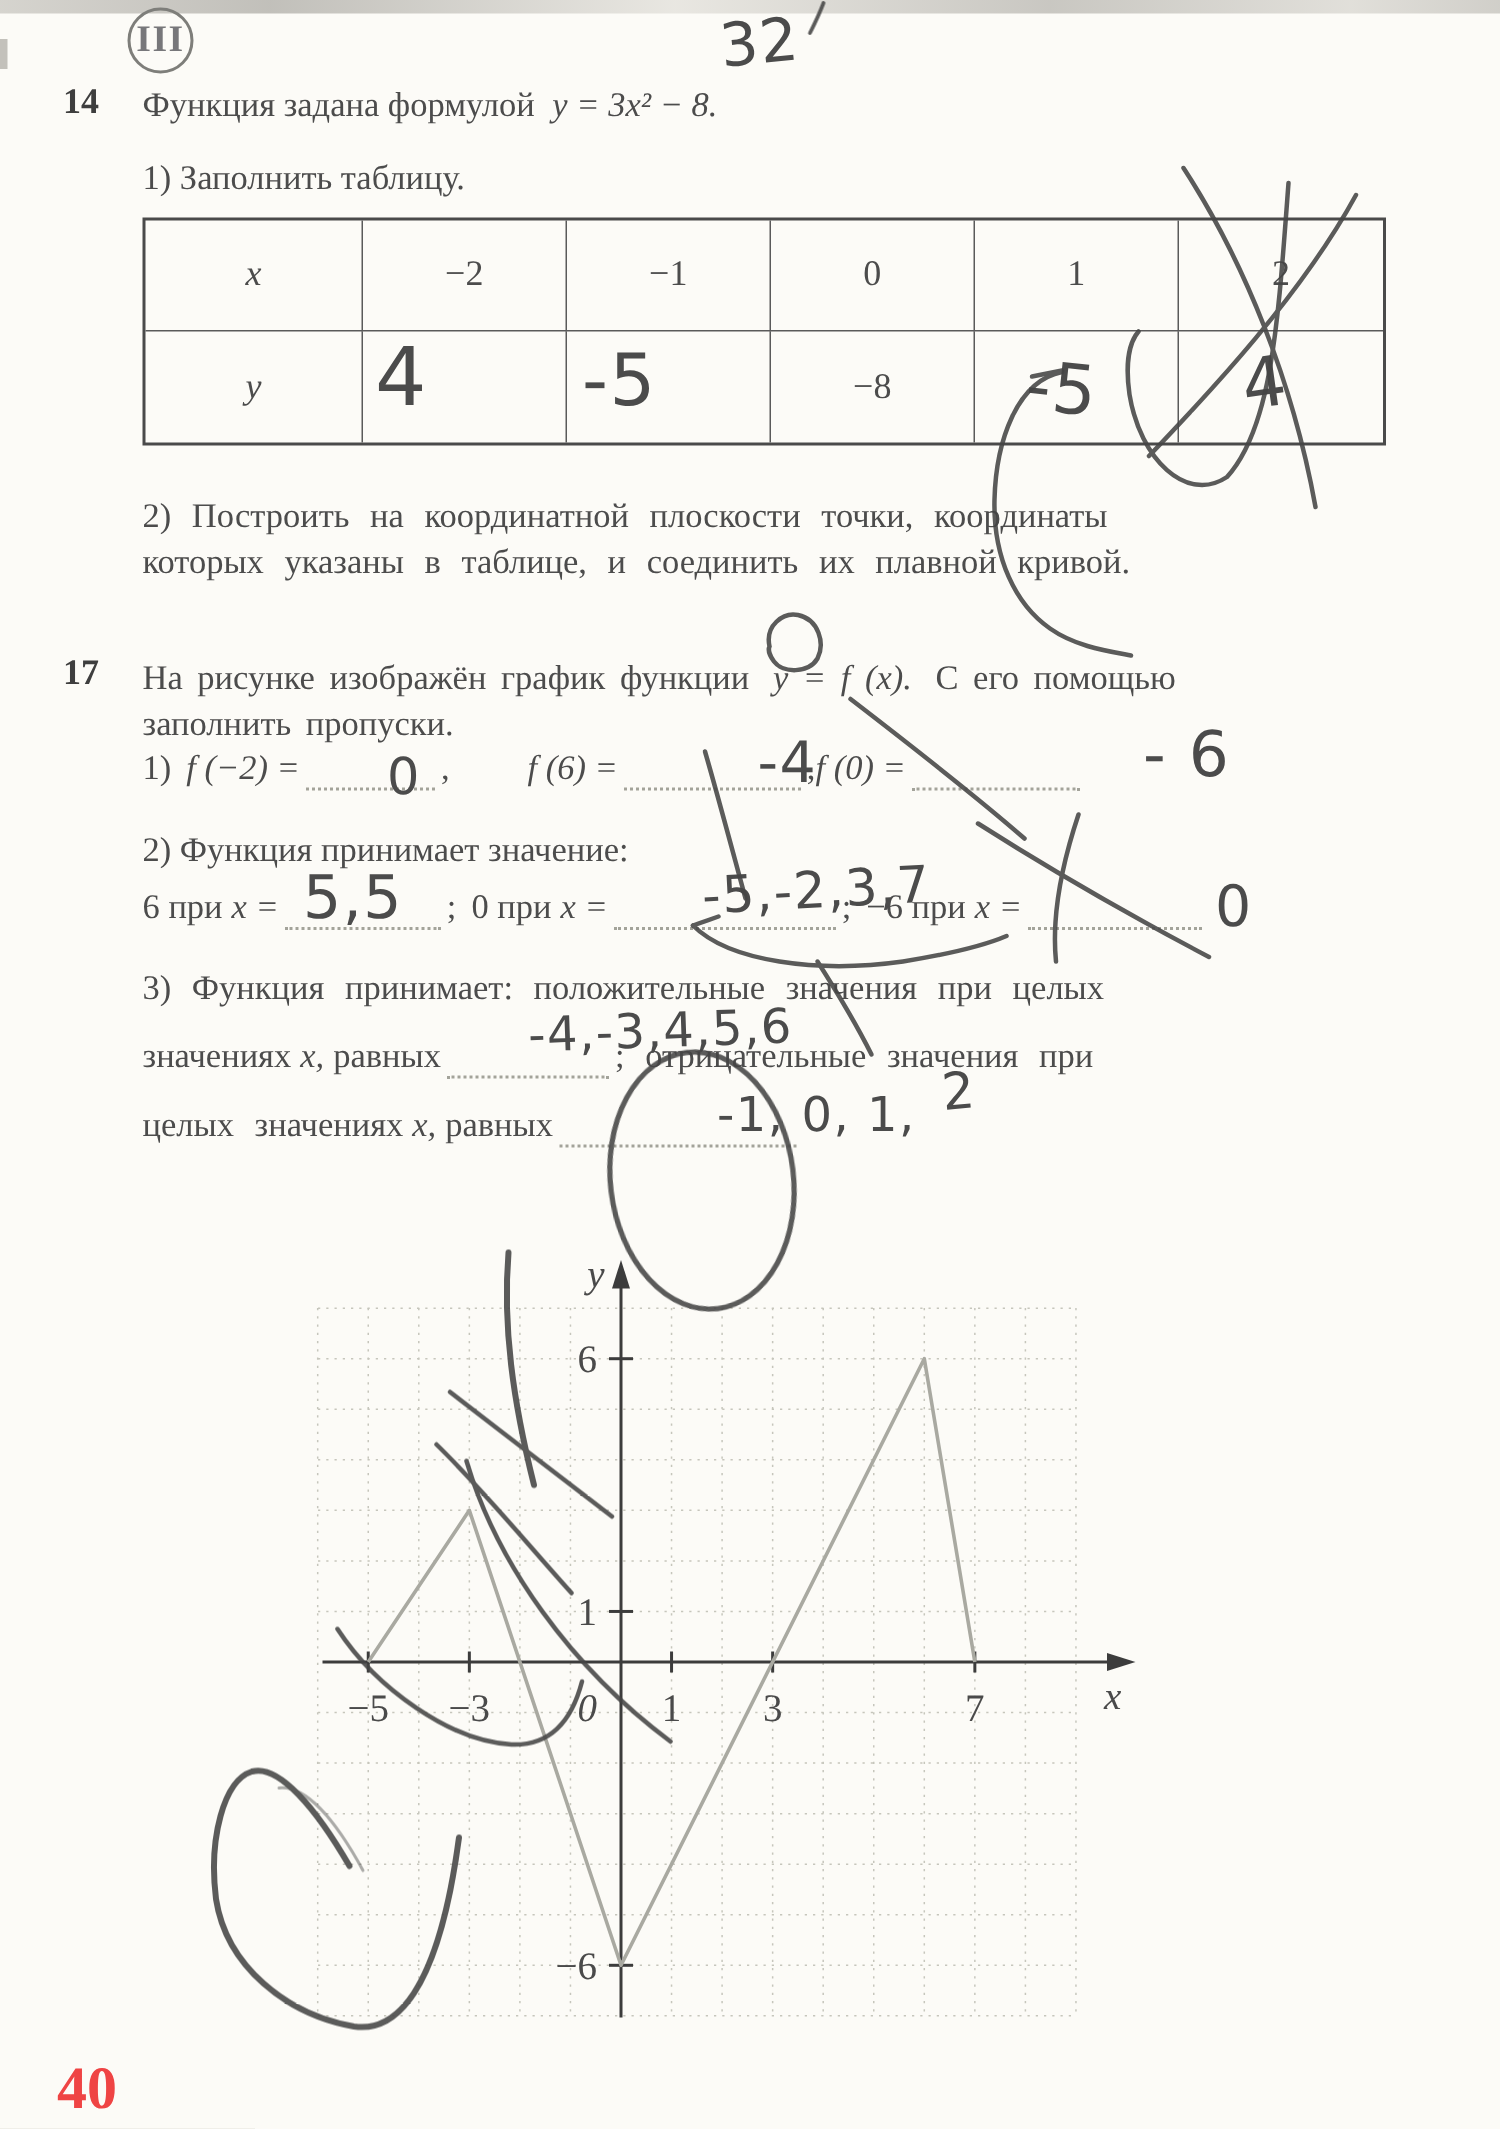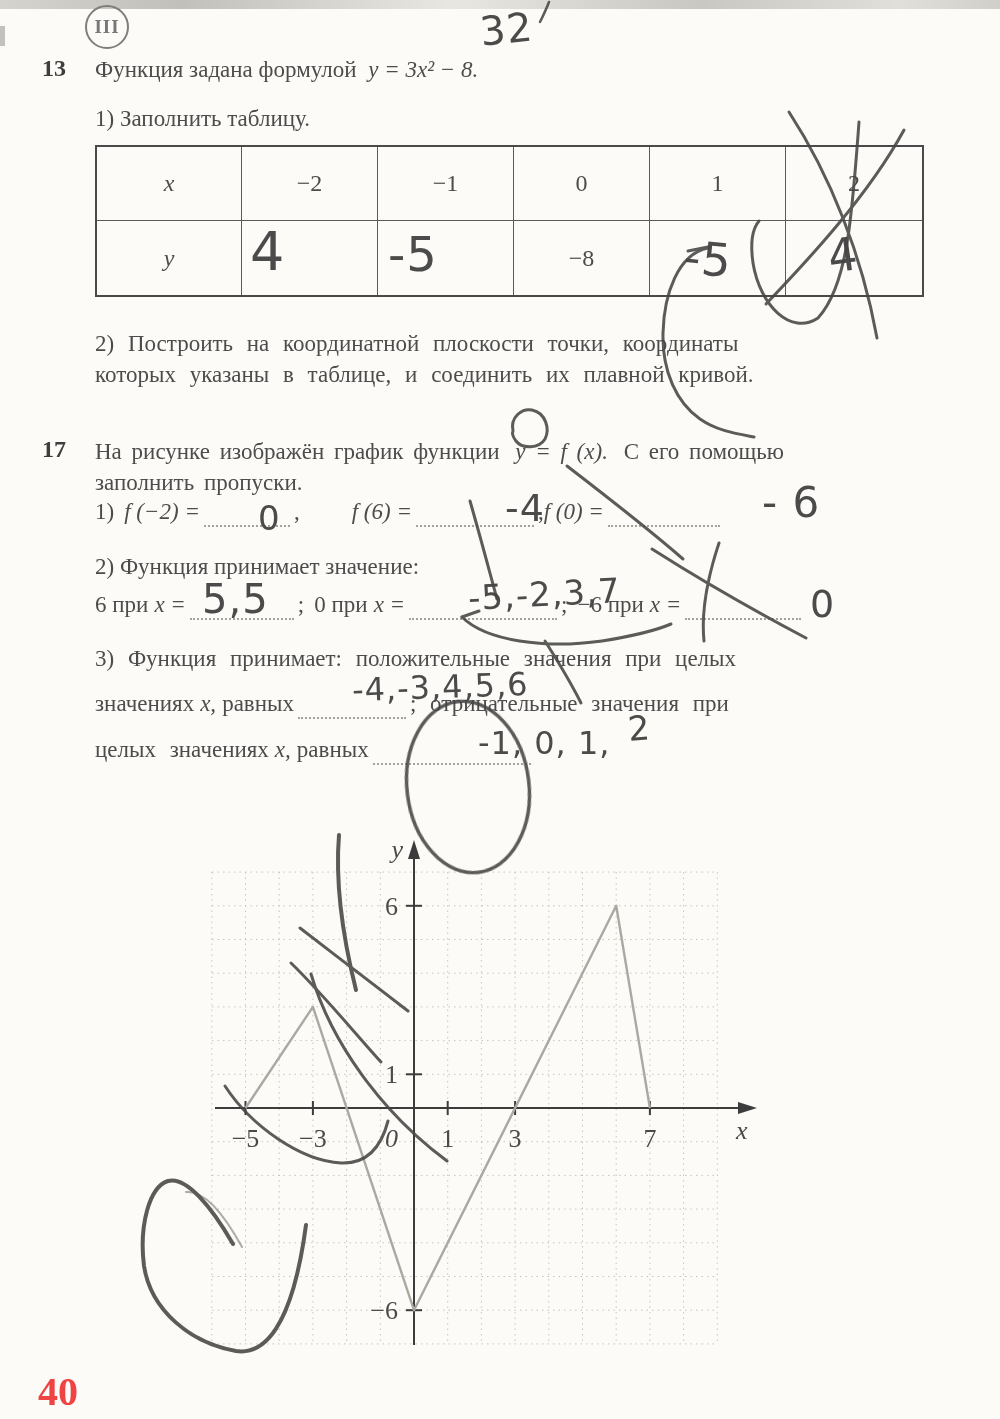--- a/index.html
+++ b/index.html
@@ -24,40 +24,40 @@
        grid-template-columns:145px repeat(5,136px);grid-auto-rows:74px;
        border:2px solid #4a4a4a;background:transparent;}
   .cell{border-right:1.5px solid #5a5a5a;border-bottom:1.5px solid #5a5a5a;
         display:flex;align-items:center;justify-content:center;font-size:24px;}
   .cell:nth-child(6n){border-right:none;}
   .cell:nth-child(n+7){border-bottom:none;}
   .hw{position:absolute;font-family:"DejaVu Sans",sans-serif;color:#4b4b4b;
       white-space:nowrap;letter-spacing:1px;}
   .badge{position:absolute;left:85px;top:5px;width:40px;height:40px;border:2.5px solid #7e7e7a;
          border-radius:50%;display:flex;align-items:center;justify-content:center;
-         font-size:19px;font-weight:bold;color:#77777a;letter-spacing:1px;}
+         font-size:25px;font-weight:bold;color:#77777a;letter-spacing:1px;}
   .pageno{position:absolute;left:38px;top:1368px;font-size:40px;font-weight:bold;color:#ef4444;}
   svg.overlay{position:absolute;left:0;top:0;pointer-events:none;}
   .tick-label{font-family:"Liberation Serif",serif;font-size:26px;fill:#4a4a4a;}
   .axis-label{font-family:"Liberation Serif",serif;font-size:26px;font-style:italic;fill:#4a4a4a;}
 </style>
 </head>
 <body>
 
 <div class="page">
   <div class="top-smudge"></div>
   <div class="corner-mark"></div>
 
   <div class="badge">
     <span>III</span>
   </div>
 
   <span class="hw" style="left:480px;top:6px;font-size:40px;transform:rotate(-6deg);">32</span>
 
-  <span class="abs pnum" style="left:42px;top:55px;">13</span>
+  <span class="abs pnum" style="left:42px;top:55px;">14</span>
   <div class="abs print" style="left:95px;top:55px;width:830px;">
     <span>Функция задана формулой</span>
     <span class="math sp6">y = 3x² − 8.</span>
   </div>
   <div class="abs print" style="left:95px;top:104px;">1) Заполнить таблицу.</div>
 
   <div class="tbl">
     <div class="cell math">x</div>
     <div class="cell">−2</div>
     <div class="cell">−1</div>

